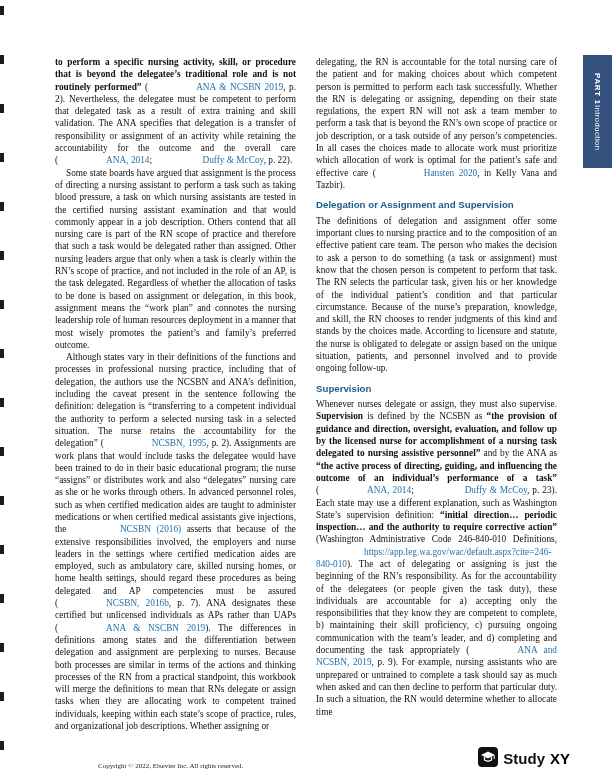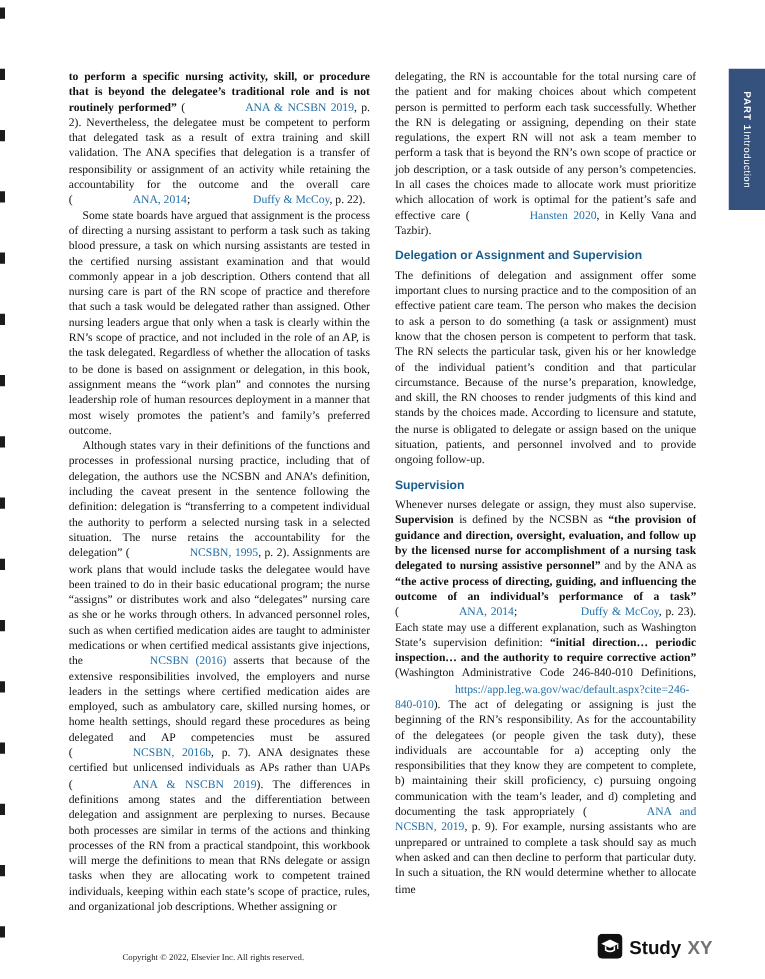--- a/index.html
+++ b/index.html
@@ -37,21 +37,21 @@
         margin:8px 0 4px;text-align:left;}
 
   
   .copyright{position:absolute;left:55px;bottom:13px;font-size:7px;color:#222;margin-left:43px;}
 
   
   .brand{position:absolute;right:34px;bottom:6px;background:#ffffff;
         display:flex;align-items:flex-end;gap:5px;padding:10px 8px 10px 18px;}
   .brand-icon{display:inline-flex;line-height:0;}
   .brand-study{font-family:"Liberation Sans",sans-serif;font-weight:700;font-size:15px;color:#111;}
-  .brand-xy{font-family:"Liberation Sans",sans-serif;font-weight:700;font-size:15px;color:#737373;}
+  .brand-xy{font-family:"Liberation Sans",sans-serif;font-weight:700;font-size:15px;color:#000000;}
 </style>
 </head>
 <body>
 
 <div class="page">
 
   <div id="edge-marks">
       <div class="edge-mark" style="top: 6px;"></div>
       <div class="edge-mark" style="top: 55px;"></div>
       <div class="edge-mark" style="top: 104px;"></div>

